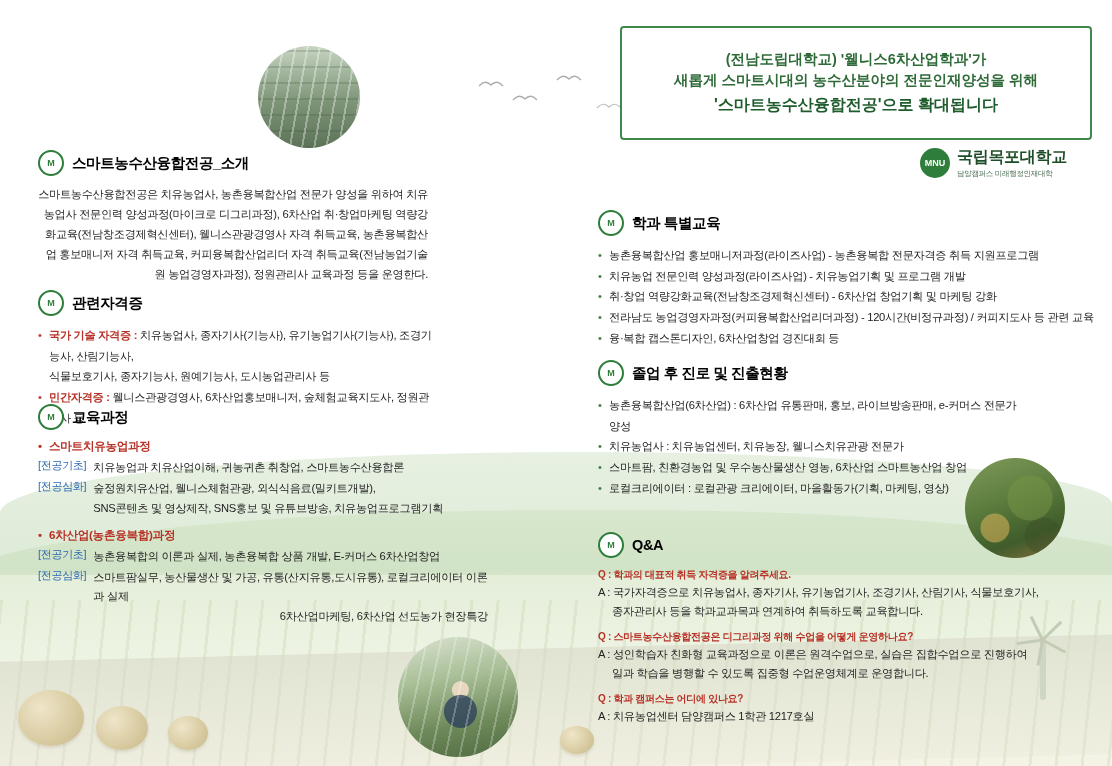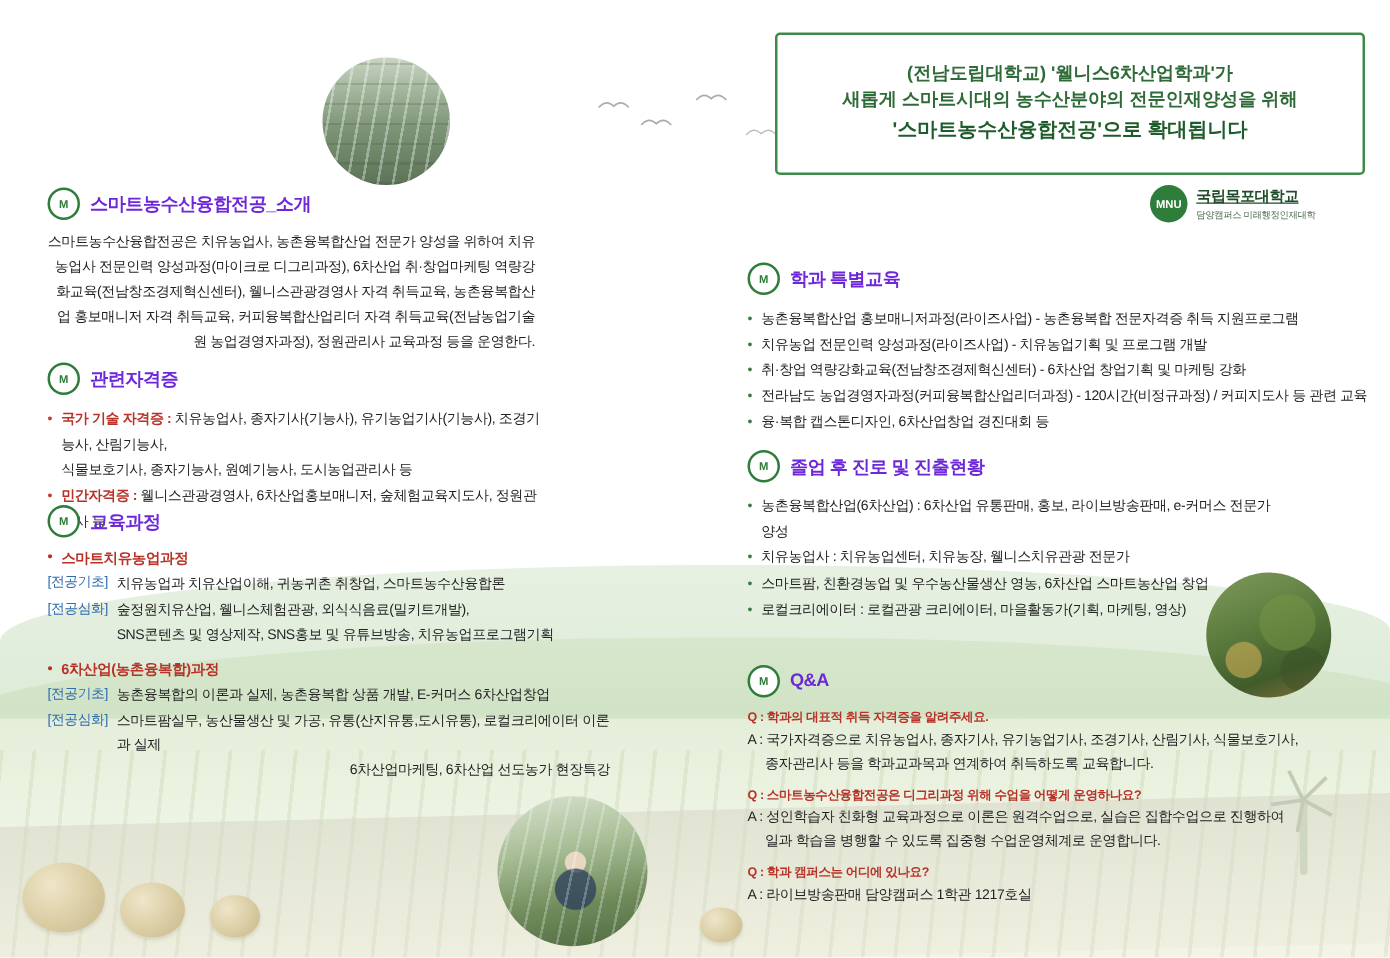--- a/index.html
+++ b/index.html
@@ -97,32 +97,32 @@
     background:rgba(255,255,255,.72);
     display:flex;flex-direction:column;align-items:center;justify-content:center;
     text-align:center;line-height:1.45;
   }
   .headline-box .l1{font-size:14.5px;color:#2f6b39;font-weight:bold;}
   .headline-box .l2{font-size:14.5px;color:#2f6b39;font-weight:bold;}
   .headline-box .l3{font-size:16px;color:#1f5c2c;font-weight:bold;margin-top:2px;}
 
   .univ-logo{position:absolute;left:920px;top:146px;width:176px;height:34px;display:flex;align-items:center;gap:7px;}
   .univ-logo .mark{width:30px;height:30px;border-radius:50%;background:#2e7d3a;color:#fff;font-size:9px;display:flex;align-items:center;justify-content:center;font-weight:bold;}
-  .univ-logo .txt .n1{font-size:12px;font-weight:bold;color:#1f4d2a;letter-spacing:-.3px;text-decoration:underline;}
+  .univ-logo .txt .n1{font-size:16px;font-weight:bold;color:#1f4d2a;letter-spacing:-.3px;}
   .univ-logo .txt .n2{font-size:7.5px;color:#4a6b50;letter-spacing:-.3px;margin-top:1px;}
 
   .sec{position:absolute;}
   .sec-head{display:flex;align-items:center;gap:8px;margin-bottom:9px;}
   .badge{
     width:22px;height:22px;border-radius:50%;
     background:#ffffff;border:2px solid #2e7d3a;color:#2e7d3a;
     font-size:9px;font-weight:bold;display:flex;align-items:center;justify-content:center;
     flex:0 0 auto;
   }
-  .sec-title{font-size:14.5px;font-weight:bold;color:#6d28d9;letter-spacing:-.4px;}
+  .sec-title{font-size:14.5px;font-weight:bold;color:#000000;letter-spacing:-.4px;}
   .body{font-size:11.2px;line-height:1.78;color:#222;letter-spacing:-.3px;text-align:right;}
   ul.bul{list-style:none;margin:0;padding:0;}
   ul.bul li{font-size:11.2px;line-height:1.85;color:#222;letter-spacing:-.3px;padding-left:11px;position:relative;}
   ul.bul li:before{content:"•";position:absolute;left:0;top:0;color:#3e7a45;}
   ul.bul li .lead{font-weight:bold;color:#1f6e34;}
   ul.bul.red li:before{color:#c0392b;}
   ul.bul.red li .lead{color:#b83227;}
 
   .subhead{
     font-size:11.6px;font-weight:bold;color:#b83227;letter-spacing:-.3px;margin:2px 0 4px;
@@ -307,19 +307,19 @@
           <span>A : 성인학습자 친화형 교육과정으로 이론은 원격수업으로, 실습은 집합수업으로 진행하여</span>
           <span class="cont" style="padding-left:14px">일과 학습을 병행할 수 있도록 집중형 수업운영체계로 운영합니다.</span>
         </span>
       </div>
     </div>
 
     <div class="qa-row" style="margin-top:8px">
       <div class="qa-q">Q : 학과 캠퍼스는 어디에 있나요?</div>
       <div class="qa-a">
         <span class="atext">
-          <span>A : 라이브방송판매 담양캠퍼스 1학관 1217호실</span>
+          <span>A : 치유농업센터 담양캠퍼스 1학관 1217호실</span>
         </span>
       </div>
     </div>
   </div>
 
 </div>
 
 </body></html>

